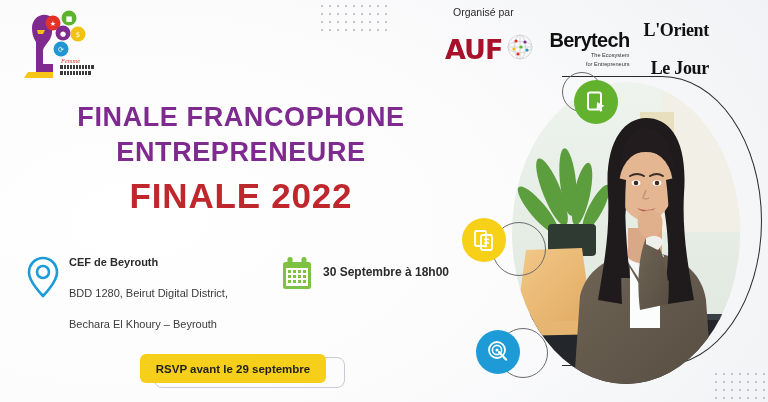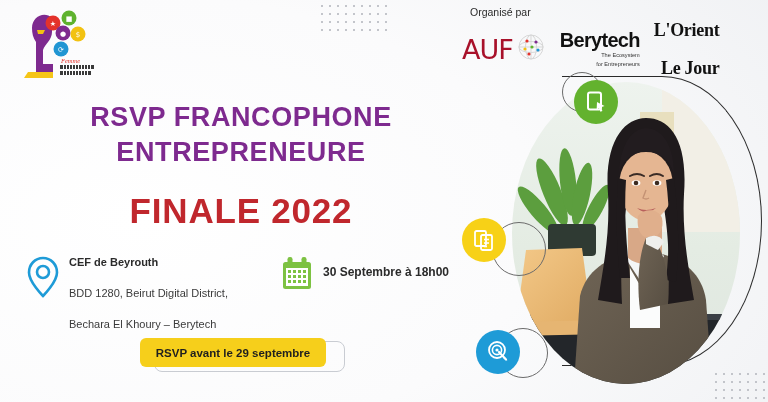--- a/index.html
+++ b/index.html
@@ -35,61 +35,61 @@
   .headline { position:absolute; left:46px; top:100px; width:390px; }
   .h-line {
     color:#7E2A8F;
     font-weight:bold;
     font-size:27px;
     letter-spacing:.6px;
     line-height:1.28;
     text-align:center;
   }
   .finale {
-    margin-top:22px;
+    margin-top:7px;
     color:#C0272D;
     font-weight:bold;
     font-size:35px;
     letter-spacing:.8px;
     text-align:center;
   }
 
   
   .info { position:absolute; left:26px; top:255px; display:flex; align-items:flex-start; gap:0; }
   .info-item { display:flex; align-items:flex-start; }
   .info-icon { flex:0 0 auto; margin-right:9px; }
   .venue-name { font-size:11px; font-weight:bold; color:#2b2b2b; line-height:1.32; }
   .venue-line { font-size:11px; color:#3a3a3a; line-height:1.38;margin-top:16px; }
   .date-text { font-size:12px; font-weight:bold; color:#2b2b2b; line-height:1.2; padding-top:10px; }
   .date-item { margin-left:52px; }
 
   
-  .rsvp-wrap { position:absolute; left:140px; top:338px; width:205px; height:34px; }
+  .rsvp-wrap { position:absolute; left:140px; top:354px; width:205px; height:34px; }
   .rsvp-outline {
     position:absolute; left:14px; top:3px;
     width:191px; height:31px;
     border:1px solid #c9ccd2; border-radius:8px;
     background:transparent;
   }
   .rsvp-btn {
     position:absolute; left:0; top:0;
     width:186px; height:29px;
     background:#F6CF1B; border:none; border-radius:6px;
     color:#1f1f1f; font-weight:bold; font-size:11.5px;
     font-family:"Liberation Sans", sans-serif;
     cursor:pointer;
     display:flex; align-items:center; justify-content:center;
   }
 
   
-  .sponsors { position:absolute; left:462px; top:6px; width:300px; }
+  .sponsors { position:absolute; left:445px; top:6px; width:300px; }
   .org-par { font-size:10.5px; color:#2a2a2a; margin-left:8px; margin-bottom:3px; }
   .sponsor-row { display:flex; align-items:center; gap:14px; }
   .auf-block { display:flex; align-items:center; gap:3px; }
-  .auf-word { font-size:27px; font-weight:normal; color:#A8112A; letter-spacing:-1px; line-height:1; font-family:"DejaVu Sans", sans-serif; }
+  .auf-word { font-size:27px; font-weight:bold; color:#A8112A; letter-spacing:-1px; line-height:1; font-family:"DejaVu Sans", sans-serif; }
   .bery-block { display:flex; flex-direction:column; align-items:flex-end; }
   .bery-word { font-size:20px; font-weight:bold; color:#111; letter-spacing:-.7px; line-height:1; }
   .bery-tag { font-size:5.6px; color:#333; line-height:1.35; text-align:right; margin-top:2px; }
   .lorient-block { font-family:"Liberation Serif", serif; color:#111; line-height:1.02; text-align:right; }
   .lorient-1 { font-size:18px; font-weight:bold; letter-spacing:-.3px; }
   .lorient-2 { font-size:18px; font-weight:bold; letter-spacing:-.3px;margin-top:20px; }
 
   
   .photo-zone { position:absolute; left:470px; top:72px; width:298px; height:330px; }
   .blob {
@@ -172,38 +172,38 @@
         <rect x="63" y="65" width="1" height="4"></rect>
           <rect x="66" y="65" width="1" height="4"></rect>
         <rect x="69" y="65" width="1" height="4"></rect>
           <rect x="72" y="65" width="1" height="4"></rect>
         <rect x="75" y="65" width="1" height="4"></rect>
       </g>
     </svg>
   </div>
 
   <div class="headline">
-    <div class="h-line">RSVP FRANCOPHONE</div>
+    <div class="h-line">FINALE FRANCOPHONE</div>
     <div class="h-line">ENTREPRENEURE</div>
     <div class="finale">FINALE 2022</div>
   </div>
 
   <div class="info">
 
     <div class="info-item">
       <span class="info-icon">
         <svg width="34" height="44" viewBox="0 0 34 44">
           <path d="M17 3 C9 3, 3 9.5, 3 17.5 C3 27, 17 41, 17 41 C17 41, 31 27, 31 17.5 C31 9.5, 25 3, 17 3 Z" fill="none" stroke="#1E9BD7" stroke-width="2.6"></path>
           <circle cx="17" cy="17" r="6" fill="none" stroke="#1E9BD7" stroke-width="2.6"></circle>
         </svg>
       </span>
       <div>
         <div class="venue-name">CEF de Beyrouth</div>
         <div class="venue-line">BDD 1280, Beirut Digital District,</div>
-        <div class="venue-line">Bechara El Khoury – Berytech</div>
+        <div class="venue-line">Bechara El Khoury – Beyrouth</div>
       </div>
     </div>
 
     <div class="info-item date-item">
       <span class="info-icon">
         <svg width="34" height="38" viewBox="0 0 34 38">
           <rect x="3" y="7" width="28" height="27" rx="2.5" fill="#7DC242"></rect>
           <rect x="6" y="13" width="22" height="18" fill="#ffffff"></rect>
           <rect x="7.5" y="2" width="5" height="8" rx="2.2" fill="#7DC242"></rect>
           <rect x="21.5" y="2" width="5" height="8" rx="2.2" fill="#7DC242"></rect>

